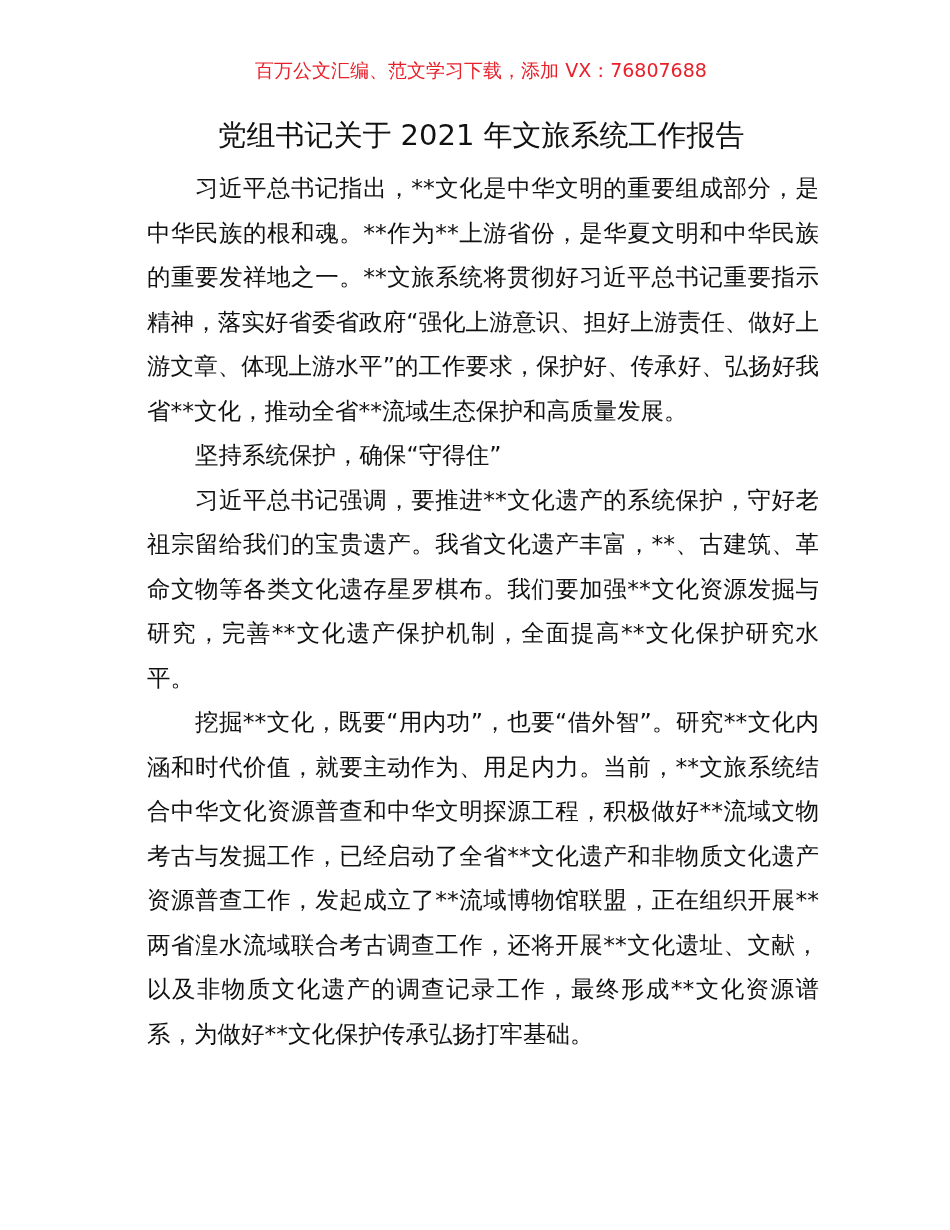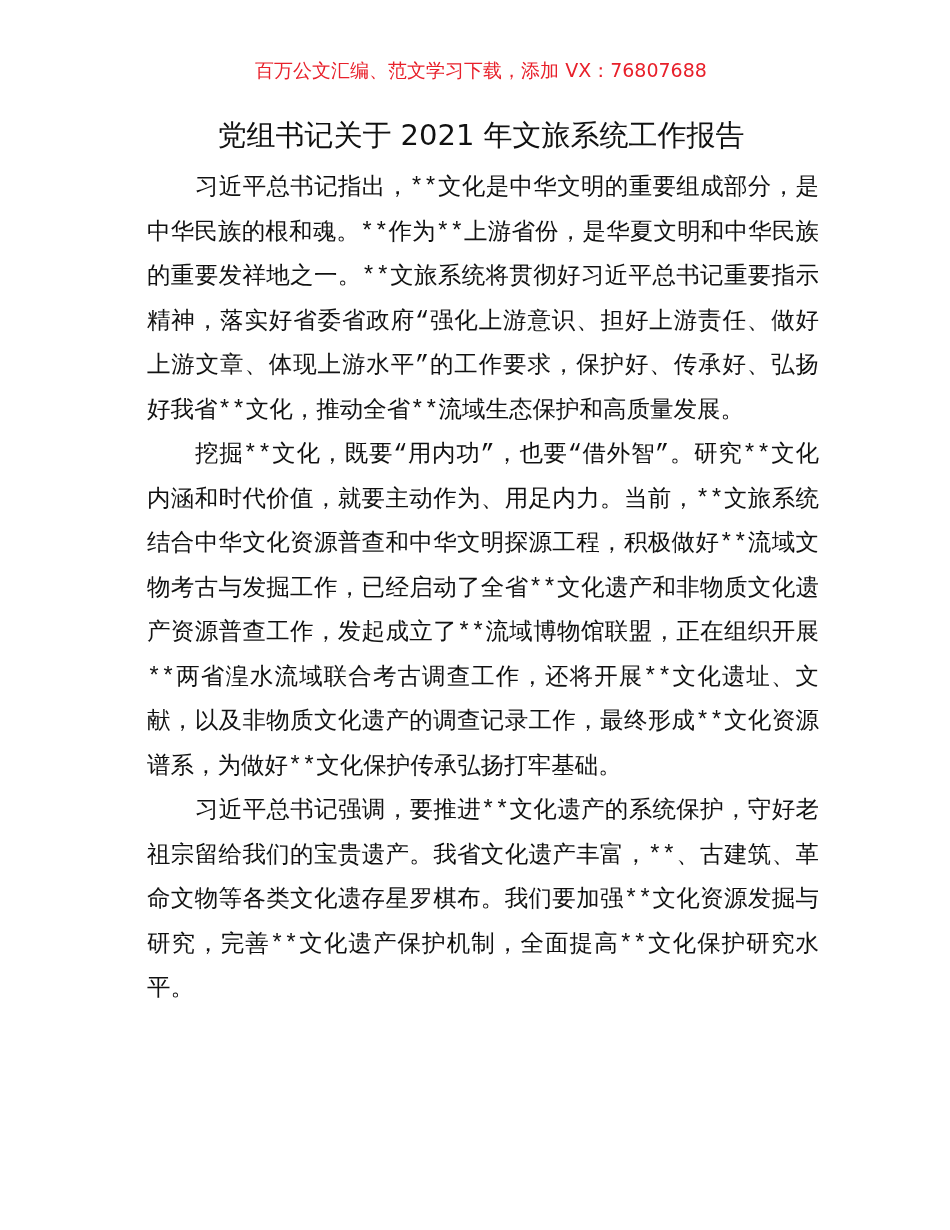--- a/index.html
+++ b/index.html
@@ -50,32 +50,32 @@
     left: 141px;
     width: 672px;
   }
   .para {
     margin: 0;
     font-size: 23.5px;
     line-height: 44.5px;
     text-align: justify;
     text-indent: 48px;
     word-break: break-all;
-    font-family: Liberation Mono, monospace;
   }
   .para.heading {
     margin-top: 0;
   }
 </style>
 </head>
 <body>
 
 <div class="page">
   <div class="header-banner">百万公文汇编、范文学习下载，添加 VX：76807688</div>
 
   <div class="doc-title">党组书记关于 2021 年文旅系统工作报告</div>
 
   <div class="doc-body">
     <p class="para">习近平总书记指出，**文化是中华文明的重要组成部分，是中华民族的根和魂。**作为**上游省份，是华夏文明和中华民族的重要发祥地之一。**文旅系统将贯彻好习近平总书记重要指示精神，落实好省委省政府“强化上游意识、担好上游责任、做好上游文章、体现上游水平”的工作要求，保护好、传承好、弘扬好我省**文化，推动全省**流域生态保护和高质量发展。</p>
+    <p class="para heading">坚持系统保护，确保“守得住”</p>
+    <p class="para">习近平总书记强调，要推进**文化遗产的系统保护，守好老祖宗留给我们的宝贵遗产。我省文化遗产丰富，**、古建筑、革命文物等各类文化遗存星罗棋布。我们要加强**文化资源发掘与研究，完善**文化遗产保护机制，全面提高**文化保护研究水平。</p>
     <p class="para">挖掘**文化，既要“用内功”，也要“借外智”。研究**文化内涵和时代价值，就要主动作为、用足内力。当前，**文旅系统结合中华文化资源普查和中华文明探源工程，积极做好**流域文物考古与发掘工作，已经启动了全省**文化遗产和非物质文化遗产资源普查工作，发起成立了**流域博物馆联盟，正在组织开展**两省湟水流域联合考古调查工作，还将开展**文化遗址、文献，以及非物质文化遗产的调查记录工作，最终形成**文化资源谱系，为做好**文化保护传承弘扬打牢基础。</p>
-    <p class="para">习近平总书记强调，要推进**文化遗产的系统保护，守好老祖宗留给我们的宝贵遗产。我省文化遗产丰富，**、古建筑、革命文物等各类文化遗存星罗棋布。我们要加强**文化资源发掘与研究，完善**文化遗产保护机制，全面提高**文化保护研究水平。</p>
   </div>
 </div>
 
 </body></html>

